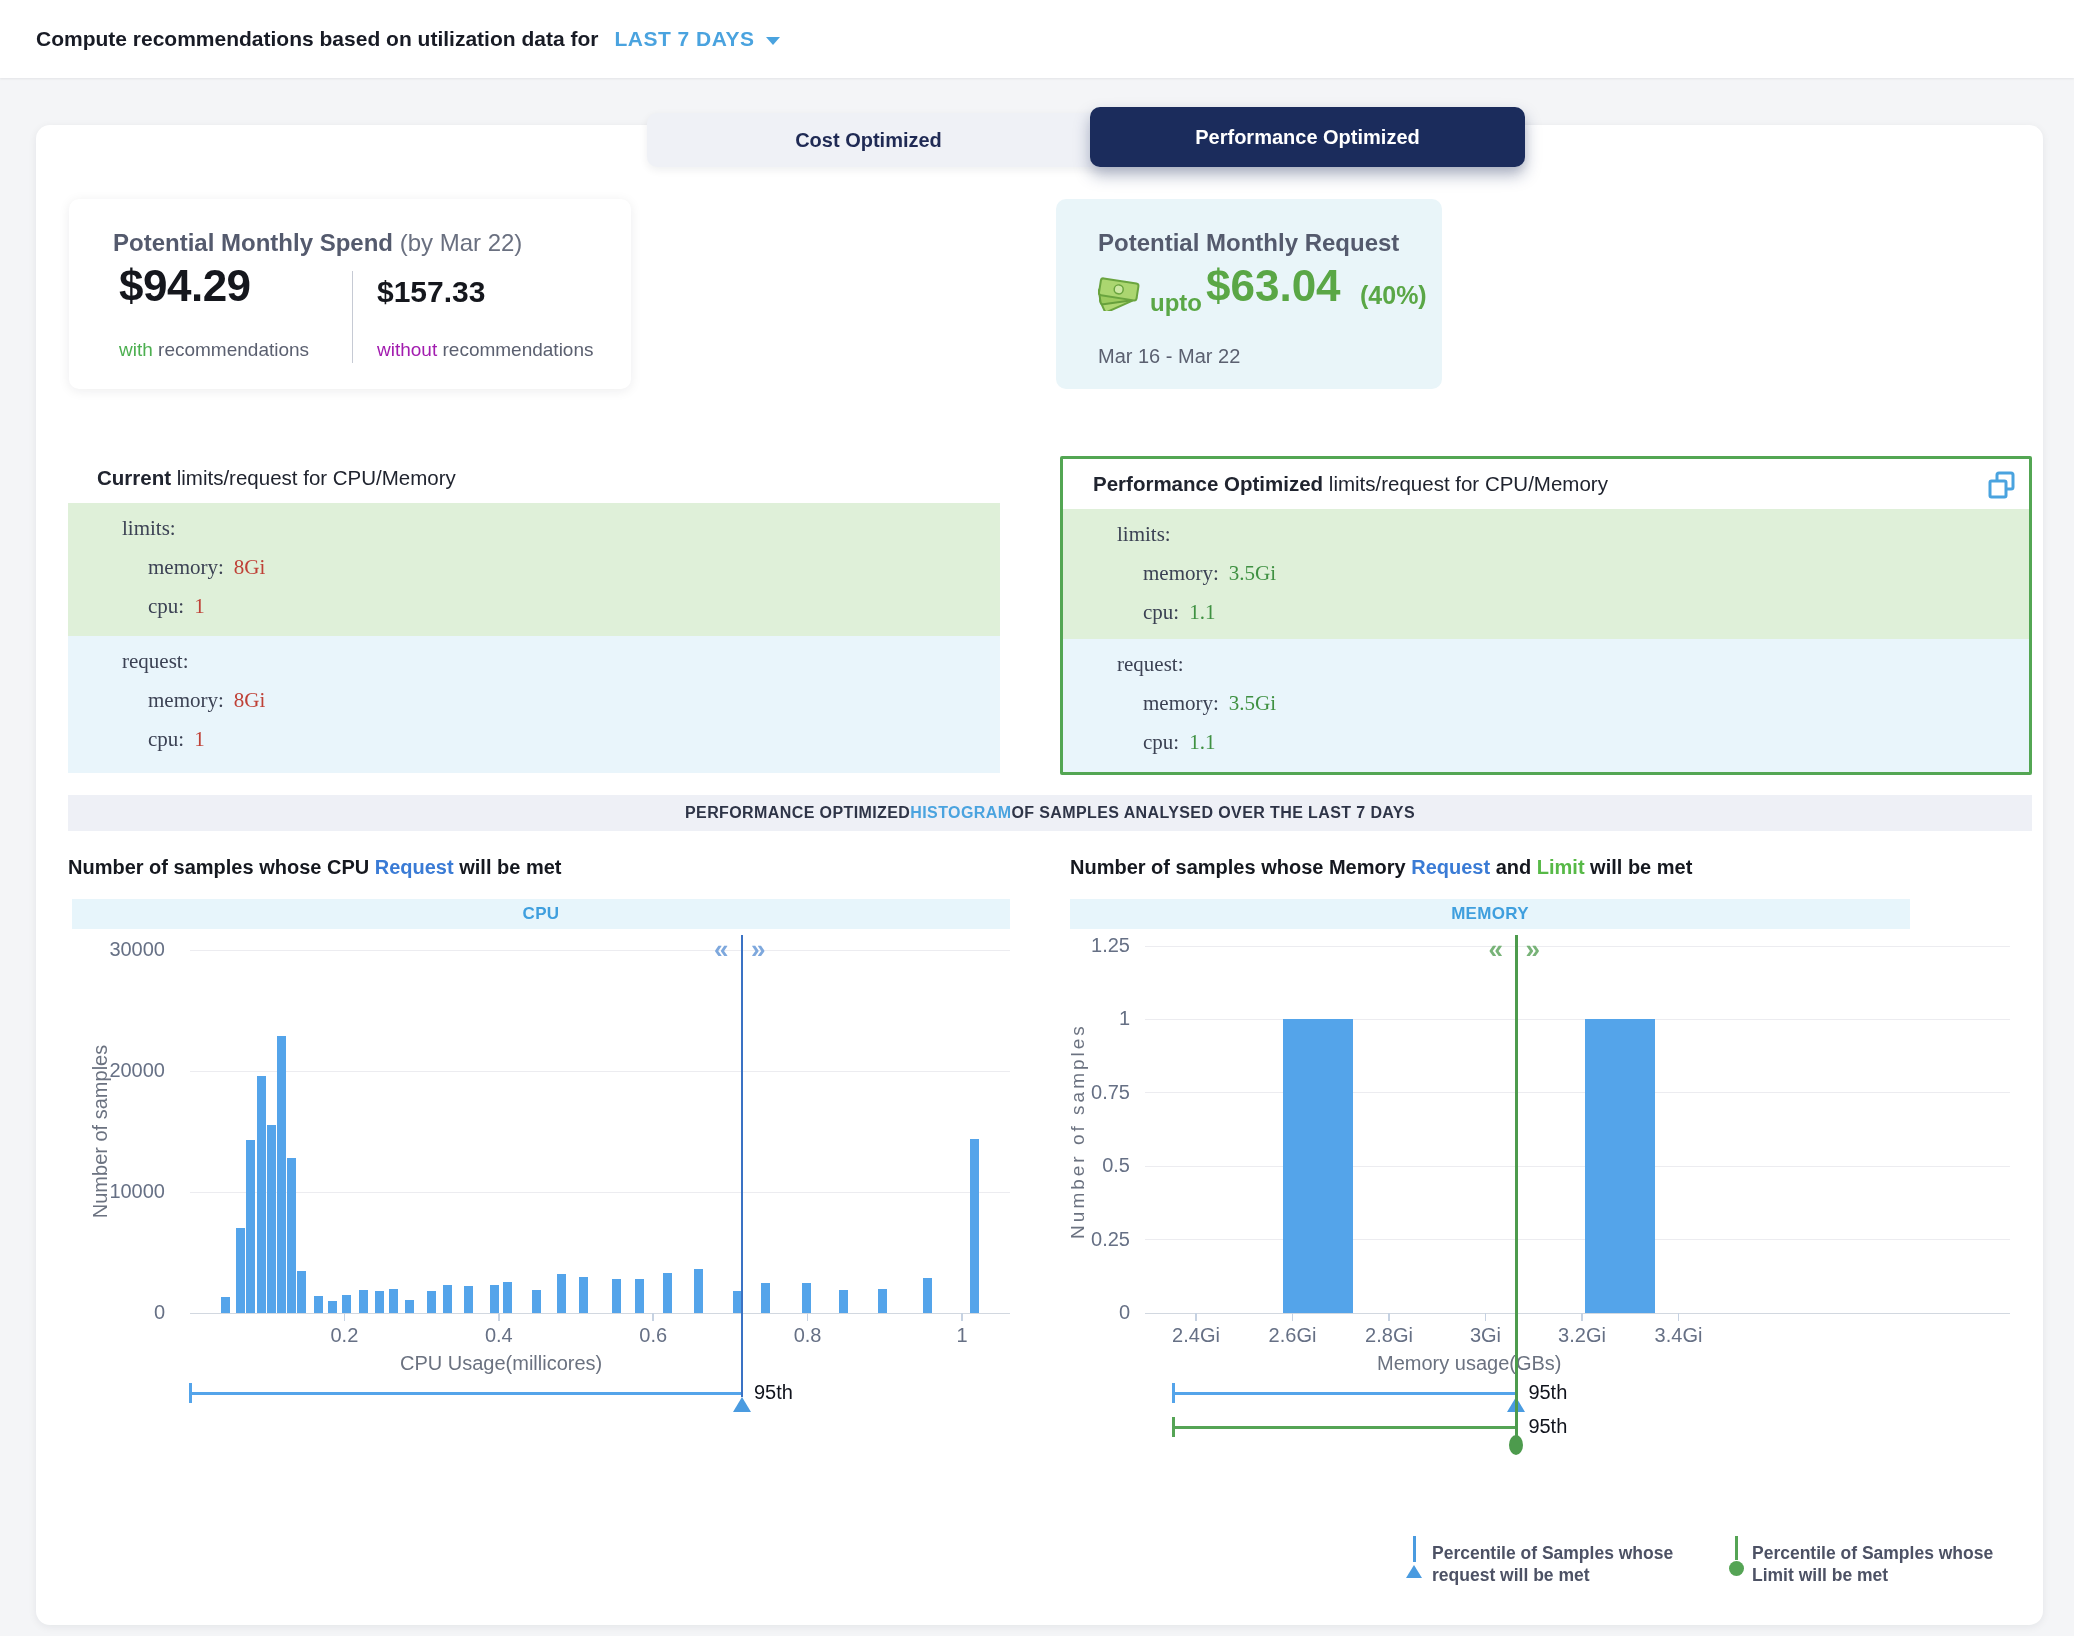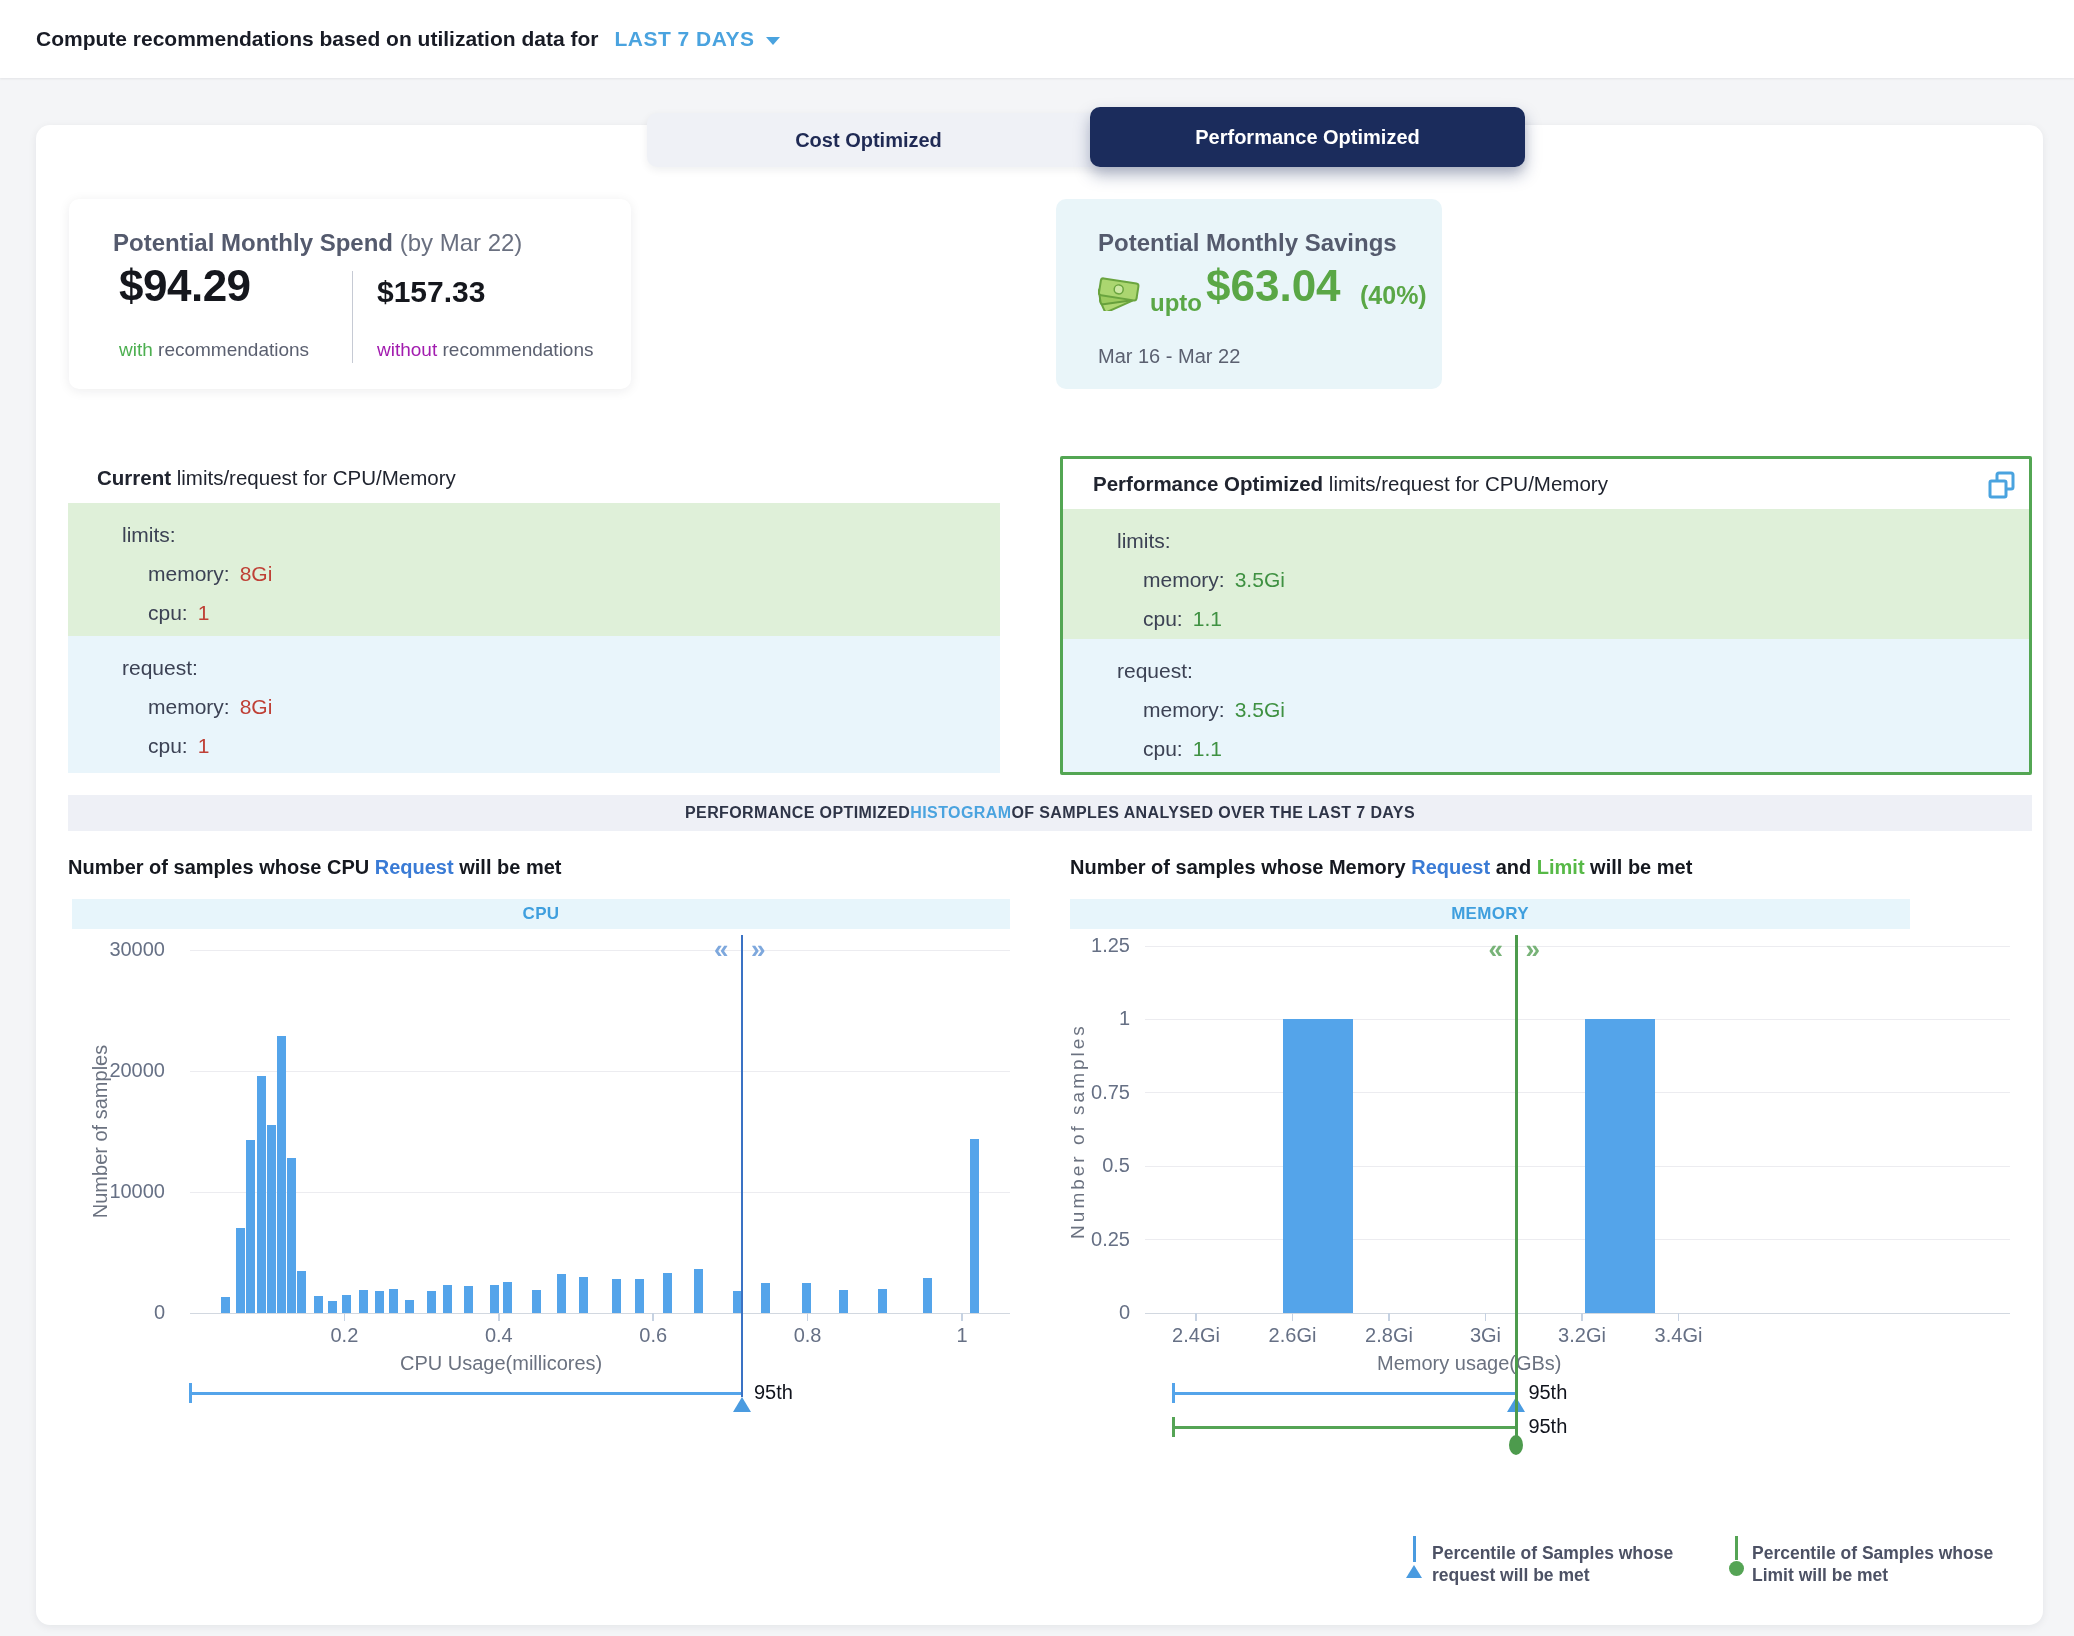--- a/index.html
+++ b/index.html
@@ -61,22 +61,22 @@
   .sec-header { left:68px; width:1964px; height:36px; background:#eef0f6; display:flex; align-items:center;
                 justify-content:center; font-size:16px; font-weight:700; color:#2e3447; letter-spacing:.4px; }
   .sec-res { top:421px; }
   .sec-hist { top:795px; }
   .hl-blue { color:#4aa3df; }
 
   
   .panel-title { font-size:20.5px; color:#20242f; }
   .panel-title b { font-weight:700; }
   .title-current { left:97px; top:466px; }
-  .code-block { font-family:Liberation Sans, sans-serif; font-size:21px; color:#3c4254;
-                padding:12px 0 0 54px; line-height:39px; }
+  .code-block { font-family:Liberation Serif, serif; font-size:21px; color:#3c4254;
+                padding:6px 0 0 54px; line-height:39px; }
   .code-line.lvl2 { padding-left:26px; }
   .cv { margin-left:10px; }
   .v-red { color:#bf4036; }
   .v-green { color:#3f9142;text-align:right; }
   .bg-green { background:#dff0d9; }
   .bg-blue  { background:#e9f5fb; }
   .cur-limits  { left:68px; top:503px; width:932px; height:133px; }
   .cur-request { left:68px; top:636px; width:932px; height:137px; }
   .opt-panel { left:1060px; top:456px; width:972px; height:319px; border:3px solid #53a653;
                background:#fff; border-radius:2px; }
@@ -151,21 +151,21 @@
     <div class="abs spend-alt">$157.33</div>
     <div class="abs spend-sub sub-with">
       <span class="w-green">with</span><span> recommendations</span>
     </div>
     <div class="abs spend-sub sub-without">
       <span class="w-red">without</span><span> recommendations</span>
     </div>
   </section>
 
   <section class="abs savings-card">
-    <div class="abs savings-title">Potential Monthly Savings</div>
+    <div class="abs savings-title">Potential Monthly Request</div>
     <svg class="abs money-icon" width="50" height="44" viewBox="0 0 50 44">
       <g transform="rotate(-24 25 32)">
           <rect x="7" y="24" width="34" height="15" rx="2.5" fill="#aed772" stroke="#6aa43f" stroke-width="2"></rect>
         </g>
       <g transform="rotate(-8 25 30)">
           <rect x="6" y="19" width="36" height="16" rx="2.5" fill="#9ccb5f" stroke="#67a03c" stroke-width="2"></rect>
         </g>
       <g transform="rotate(9 25 27)">
           <rect x="5" y="14" width="38" height="17" rx="2.5" fill="#abd670" stroke="#6aa43f" stroke-width="2"></rect>
         <circle cx="24" cy="22.5" r="4.5" fill="#cde8a4" stroke="#6aa43f" stroke-width="1.5"></circle>

